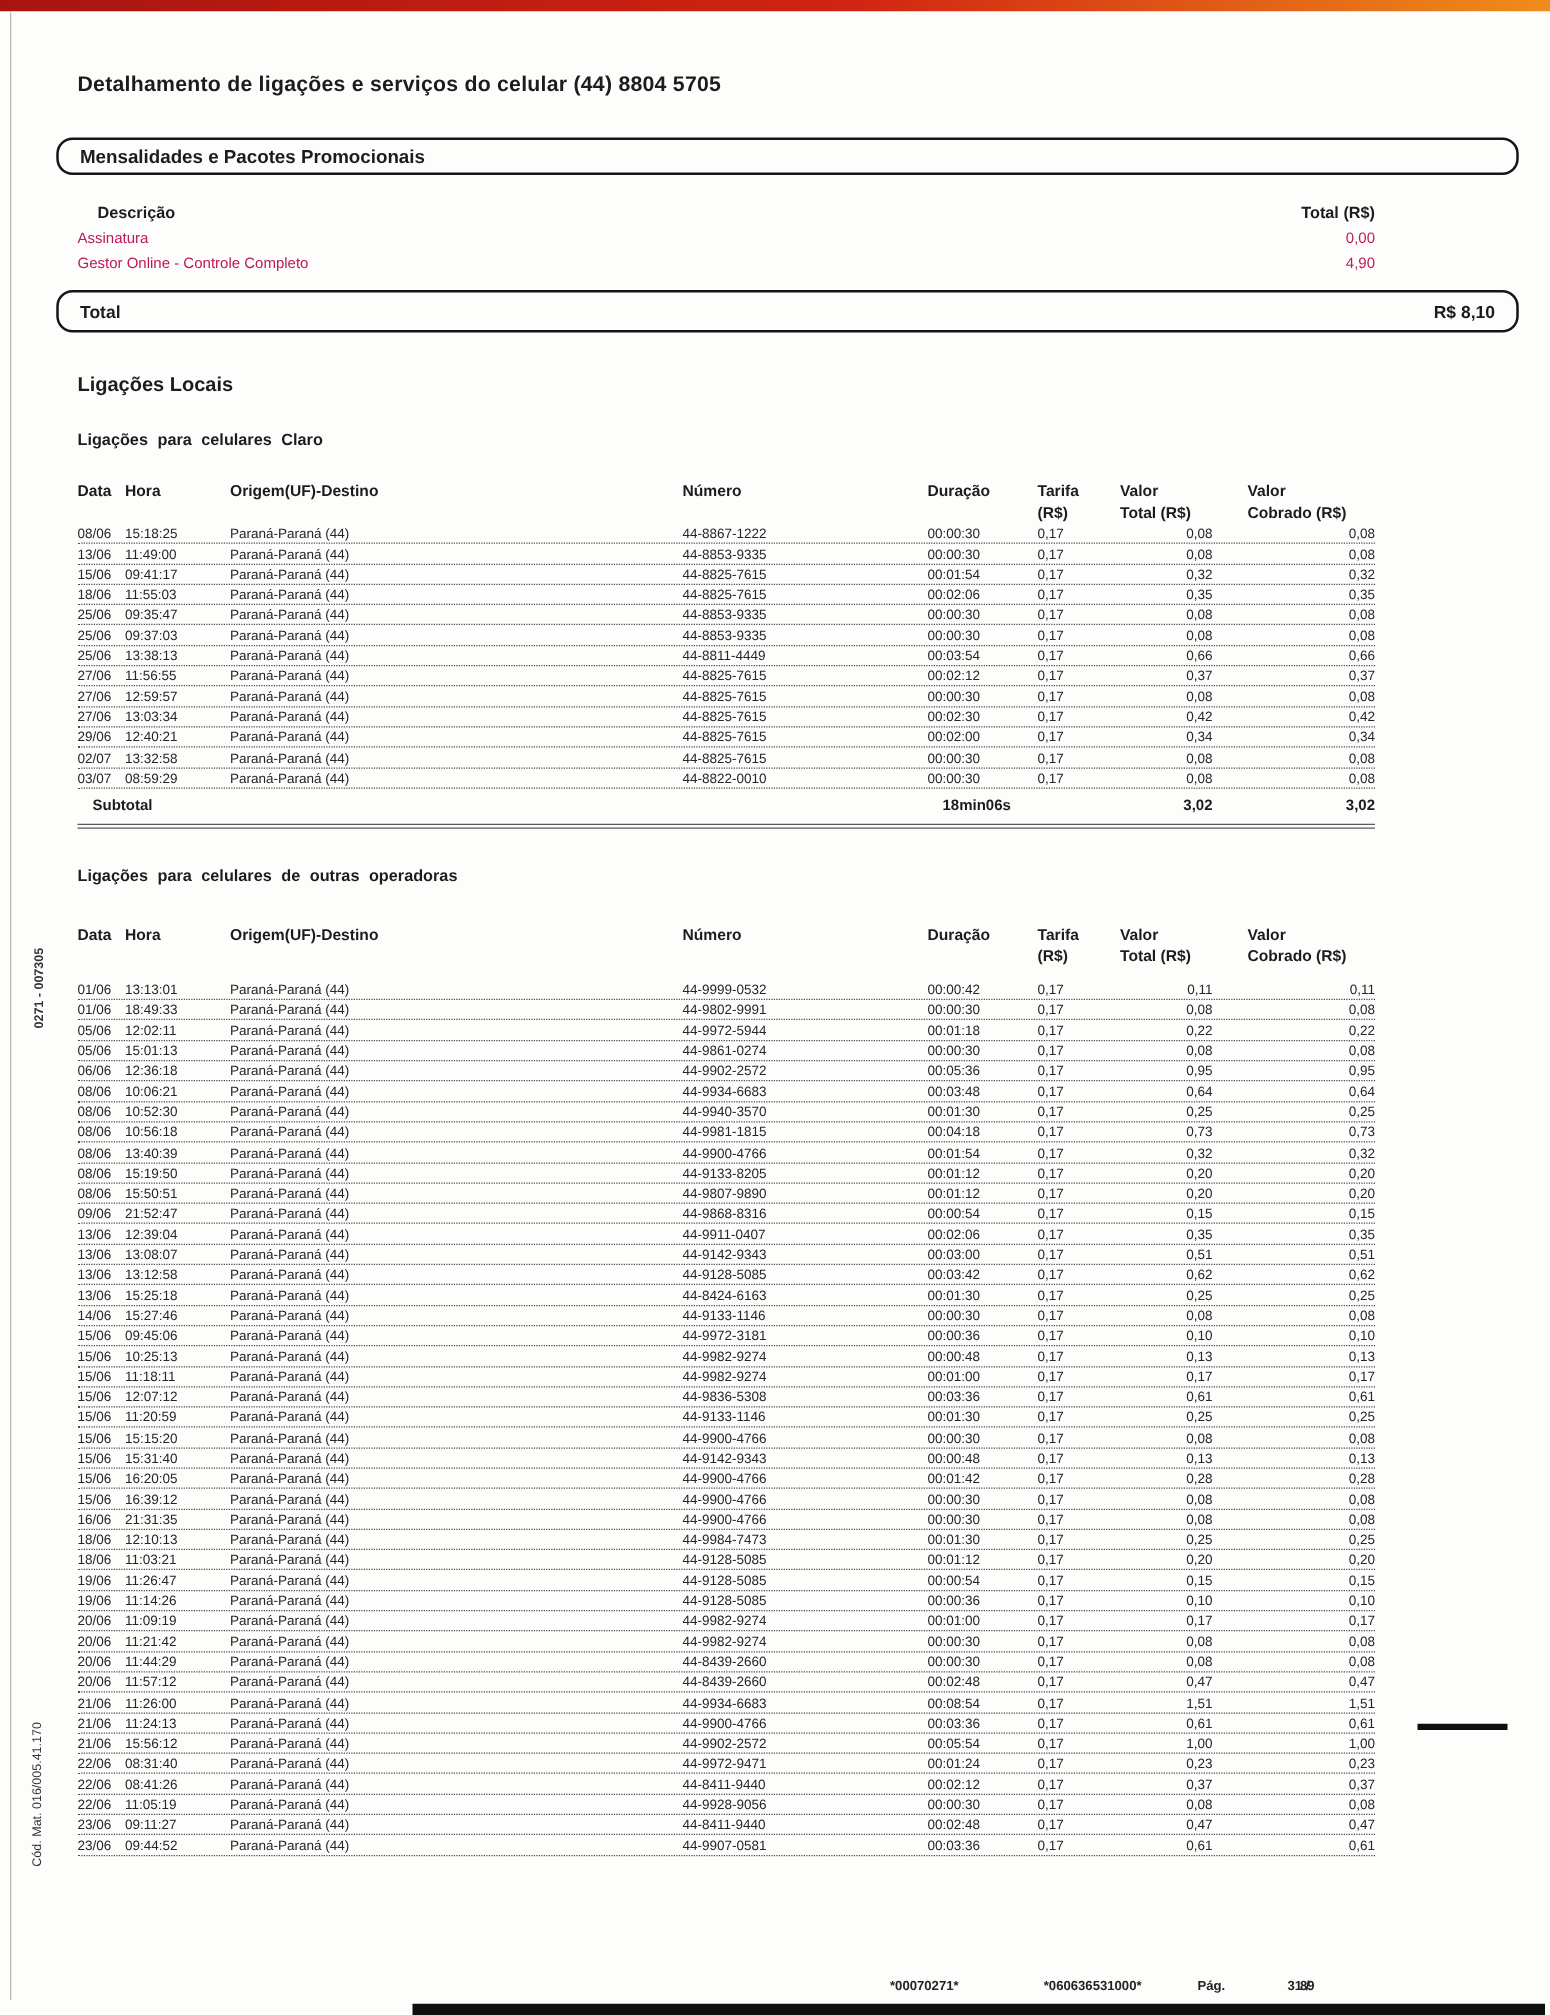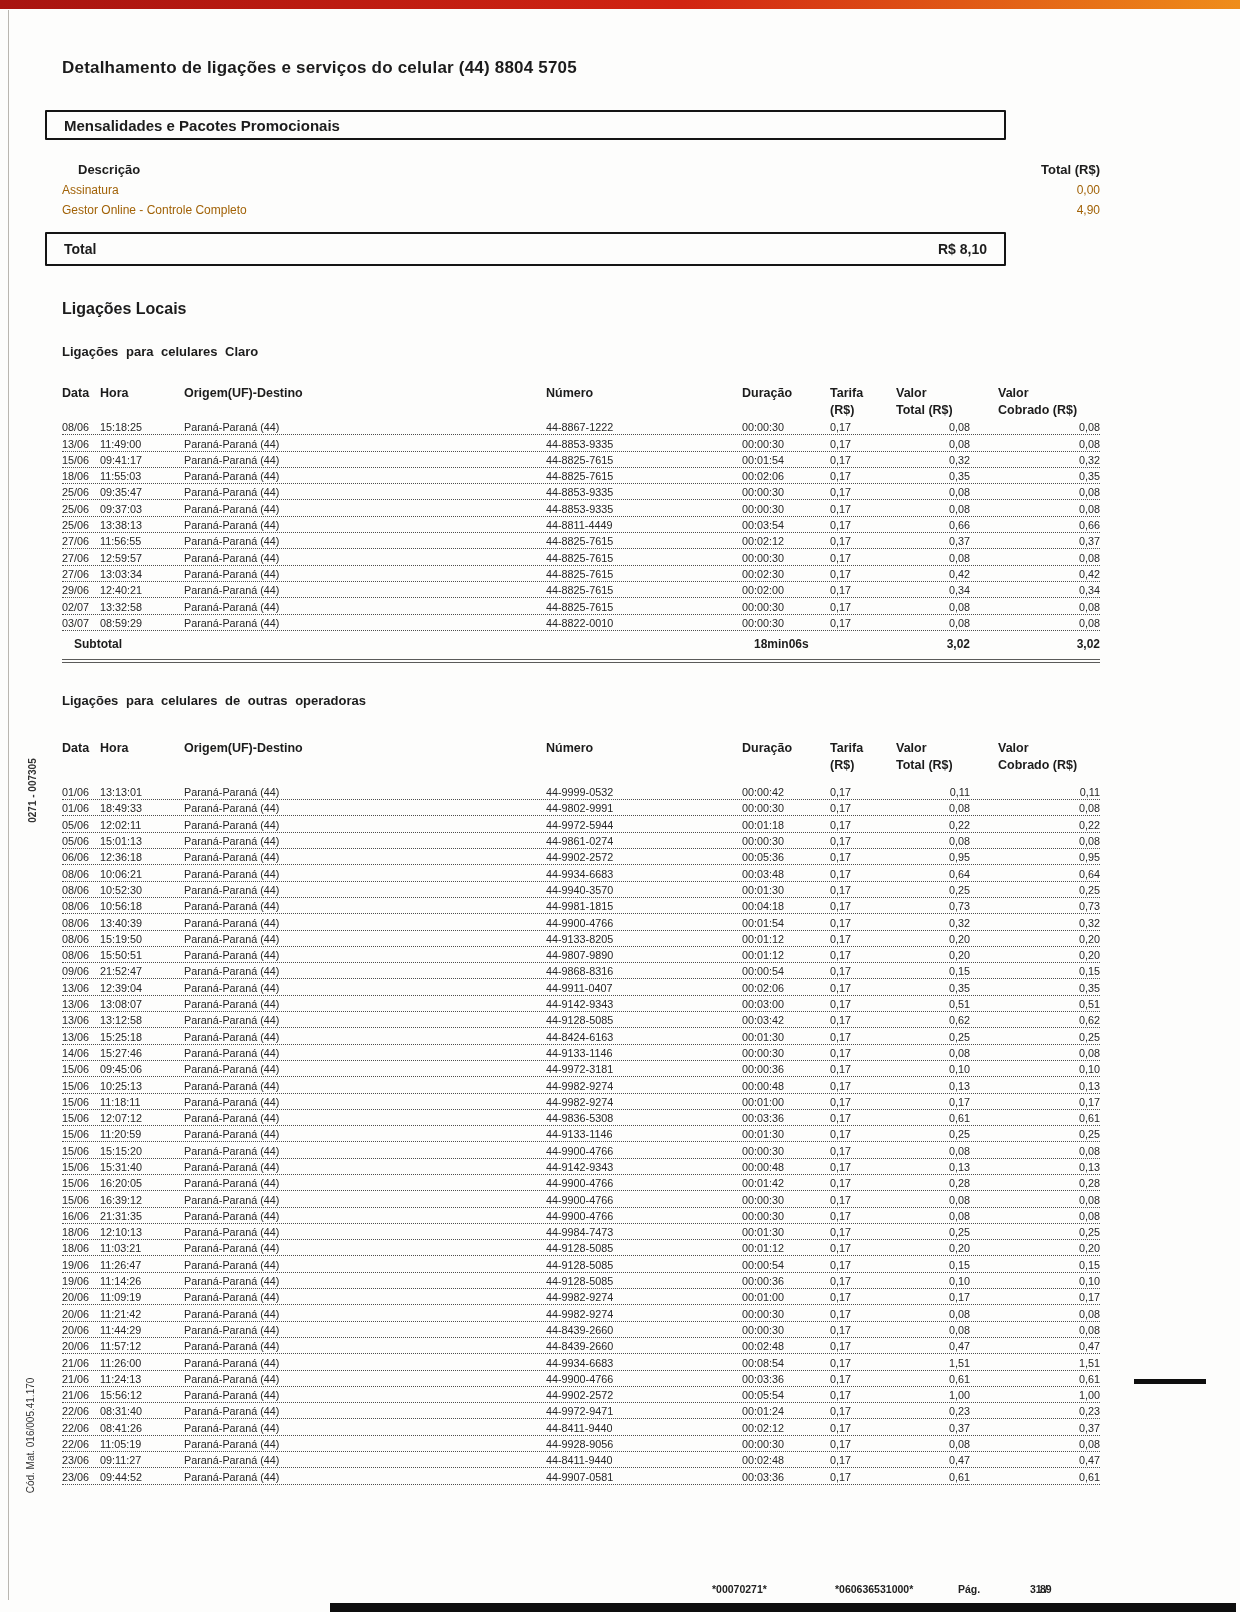--- a/index.html
+++ b/index.html
@@ -6,32 +6,32 @@
   html,body { background:#ffffff; }
   body { font-family:"Liberation Sans", sans-serif; color:#1c1c1c; }
   .page { position:relative; width:1240px; height:1612px; background:#fdfdfc; overflow:hidden; }
 
   .top-bar { position:absolute; top:0; left:0; width:1240px; height:9px;
              background:linear-gradient(to right,#a81410,#d12412 55%,#ef8d1a); }
   .left-edge { position:absolute; top:10px; bottom:12px; left:8px; width:1px; background:#b9b6b0; }
 
   .title { margin:58px 16px 0 62px; font-size:17px; font-weight:bold; letter-spacing:.2px; }
 
-  .rbox { margin:32px 0 0 45px; width:961px; height:30px; border:2.5px solid #151515;
-          border-radius:1px; display:flex; align-items:center; padding:0 17px; }
+  .rbox { margin:32px 0 0 45px; width:1170px; height:30px; border:2.5px solid #151515;
+          border-radius:13px; display:flex; align-items:center; padding:0 17px; }
   .rbox .box-title { font-size:15px; font-weight:bold; }
   .total-box { margin-top:12px; height:34px; justify-content:space-between; }
   .total-box span { font-size:14px; font-weight:bold; }
 
   .content { margin-left:62px; width:1038px; }
 
   .mens-header { display:flex; justify-content:space-between; margin-top:22px; height:18px; }
   .mens-header span { font-size:13px; font-weight:bold;margin-left:16px; }
   .mens-row { display:flex; justify-content:space-between; height:20px; align-items:center; }
-  .mens-row span { font-size:12px; color:#a16207; }
+  .mens-row span { font-size:12px; color:#be185d; }
 
   h2.section { margin:34px 0 0 62px; font-size:16px; font-weight:bold; }
   h3.subsection { margin:26px 0 0 62px; font-size:13px; font-weight:bold; word-spacing:4px; }
   h3.second { margin-top:30px; }
 
   .grid { display:grid; grid-template-columns:38px 84px 362px 196px 88px 66px 74px 130px; }
   .thead { margin-top:26px; }
   .thead span { font-size:12.5px; font-weight:bold; line-height:17px; white-space:pre-line; }
   .thead .pad-vc { padding-left:28px; }
   .thead2 { margin-top:32px; margin-bottom:10px; }

